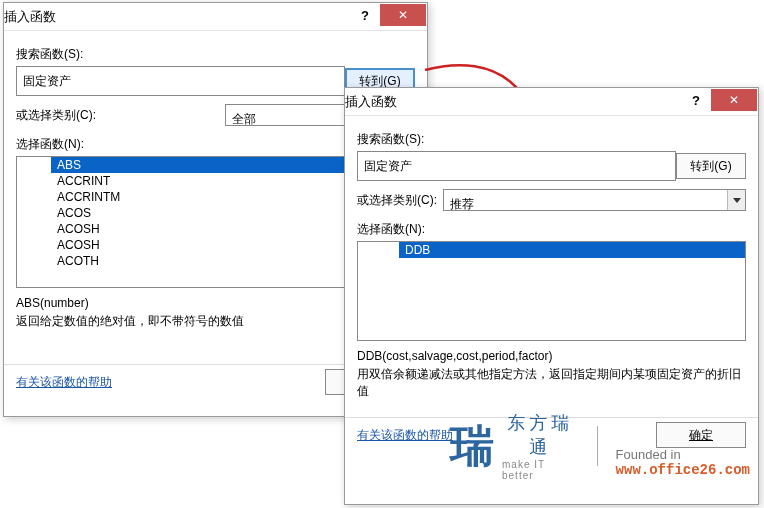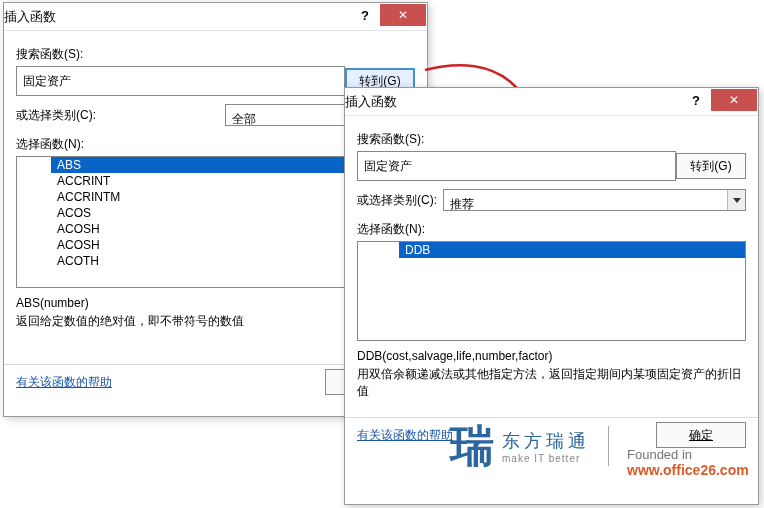--- a/index.html
+++ b/index.html
@@ -35,21 +35,21 @@
     .ok-btn { width: 90px; height: 26px; border: 1px solid #888; background: #fafafa; }
     .dlg1 .cat-row .combo { width: 190px; flex: 0 0 190px; }
     svg.arrow-curve { position: absolute; left: 410px; top: 55px; width: 180px; height: 110px; pointer-events: none; }
     .watermark { position: absolute; left: 450px; top: 410px; width: 300px; height: 72px; display: flex; align-items: center; gap: 8px; }
     .wm-glyph { font-size: 44px; color: #2d659f; font-weight: bold; font-family: "STKaiti", cursive; }
     .wm-text { display: flex; flex-direction: column; }
     .wm-cn { font-size: 18px; color: #2d659f; letter-spacing: 4px; text-align: center; }
     .wm-en { font-size: 10px; color: #888; letter-spacing: 1px; }
     .wm-sep { width: 1px; height: 40px; background: #aaa; margin: 0 10px; }
     .wm-found { font-size: 13px; color: #777; }
-    .wm-site { font-size: 14px; color: #d95c2a; font-weight: bold; }
+    .wm-site { font-size: 14px; color: #d95c2a; font-weight: bold; font-family: Liberation Mono, monospace; }
     .wm-block2 { display:flex; flex-direction:column;margin-top:33px; }
     .desc-area { min-height: 58px; }
   </style>
 </head>
 <body>
 
 <div class="dialog dlg1">
   <div class="titlebar">
     <span class="titlebar-text">插入函数</span>
     <div class="tb-buttons">
@@ -123,21 +123,21 @@
       <div class="combo">
         <div class="combo-inner">推荐</div>
         <div class="combo-arrow arrow-down"></div>
       </div>
     </div>
     <label class="lbl">选择函数(N):</label>
     <div class="listbox">
       <div class="list-item sel">DDB</div>
     </div>
     <div class="desc-area">
-      <div class="desc-sig">DDB(cost,salvage,life,number,factor)</div>
+      <div class="desc-sig">DDB(cost,salvage,cost,period,factor)</div>
       <div class="desc-text">用双倍余额递减法或其他指定方法，返回指定期间内某项固定资产的折旧值</div>
     </div>
   </div>
   <div class="footer">
     <a class="link">有关该函数的帮助</a>
     <button class="ok-btn">确定</button>
   </div>
 </div>
 
 <div class="watermark">

